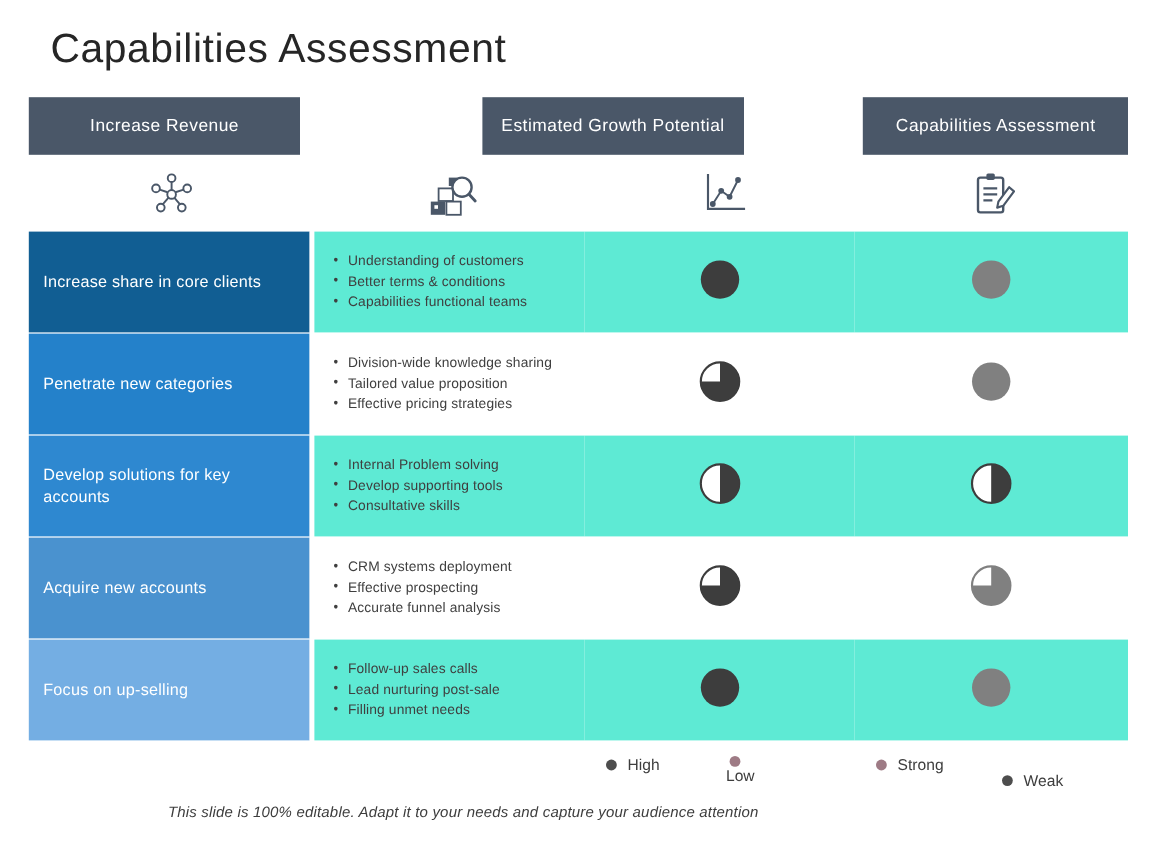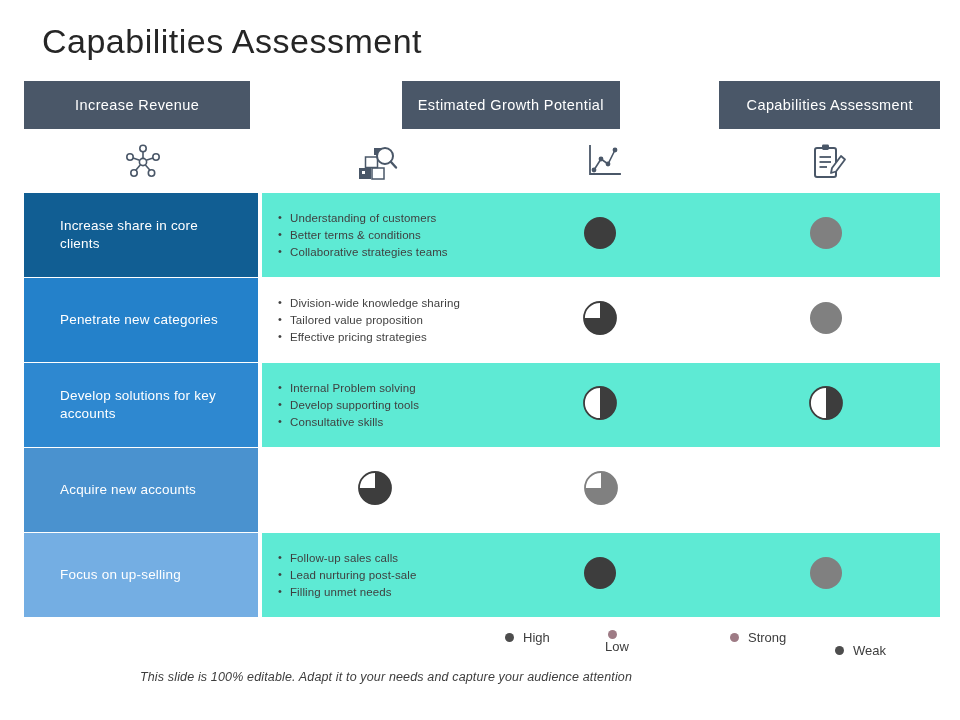--- a/index.html
+++ b/index.html
@@ -90,21 +90,21 @@
     width: 916px;
   }
   .row {
     display: flex;
     height: 84px;
     margin-bottom: 1px;
   }
   .cell-objective {
     width: 234px;
     box-sizing: border-box;
-    padding: 0 36px;
+    padding: 0 12px;
     display: flex;
     align-items: center;
     color: #ffffff;
     font-size: 13.5px;
     line-height: 1.35;
     letter-spacing: 0.2px;
   }
   .gapcol { width: 4px; background: #ffffff; }
   .cell-caps {
     width: 225px;
@@ -258,21 +258,21 @@
 
     <div class="row">
       <div class="cell-objective" style="background:#115e93">
         <span>Increase share in core clients</span>
       </div>
       <div class="gapcol"></div>
       <div class="cell-caps bg-gray">
         <ul>
           <li>Understanding  of customers</li>
           <li>Better terms &amp; conditions</li>
-          <li>Collaborative  strategies teams</li>
+          <li>Capabilities  functional teams</li>
         </ul>
       </div>
       <div class="cell-ball bg-gray">
         <span class="ball"><svg width="36" height="36" viewBox="0 0 36 36">
               <circle cx="18" cy="18" r="16" fill="#3d3d3d" stroke="#3d3d3d" stroke-width="0"></circle>
             </svg></span>
       </div>
       <div class="cell-ball last bg-gray">
         <span class="ball"><svg width="36" height="36" viewBox="0 0 36 36">
               <circle cx="18" cy="18" r="16" fill="#808080" stroke="#808080" stroke-width="0"></circle>
@@ -329,20 +329,27 @@
               <path d="M 18 18 L 18 2 A 16 16 0 0 1 18.00 34.00 Z" fill="#3d3d3d"></path>
             </svg></span>
       </div>
     </div>
 
     <div class="row">
       <div class="cell-objective" style="background:#4a92cf">
         <span>Acquire new accounts</span>
       </div>
       <div class="gapcol"></div>
+      <div class="cell-caps bg-white">
+        <ul>
+          <li>CRM  systems deployment</li>
+          <li>Effective  prospecting</li>
+          <li>Accurate funnel  analysis</li>
+        </ul>
+      </div>
       <div class="cell-ball bg-white">
         <span class="ball"><svg width="36" height="36" viewBox="0 0 36 36">
               <circle cx="18" cy="18" r="16" fill="#ffffff" stroke="#3d3d3d" stroke-width="1.8"></circle>
               <path d="M 18 18 L 18 2 A 16 16 0 1 1 2.00 18.00 Z" fill="#3d3d3d"></path>
             </svg></span>
       </div>
       <div class="cell-ball last bg-white">
         <span class="ball"><svg width="36" height="36" viewBox="0 0 36 36">
               <circle cx="18" cy="18" r="16" fill="#ffffff" stroke="#808080" stroke-width="1.8"></circle>
               <path d="M 18 18 L 18 2 A 16 16 0 1 1 2.00 18.00 Z" fill="#808080"></path>

